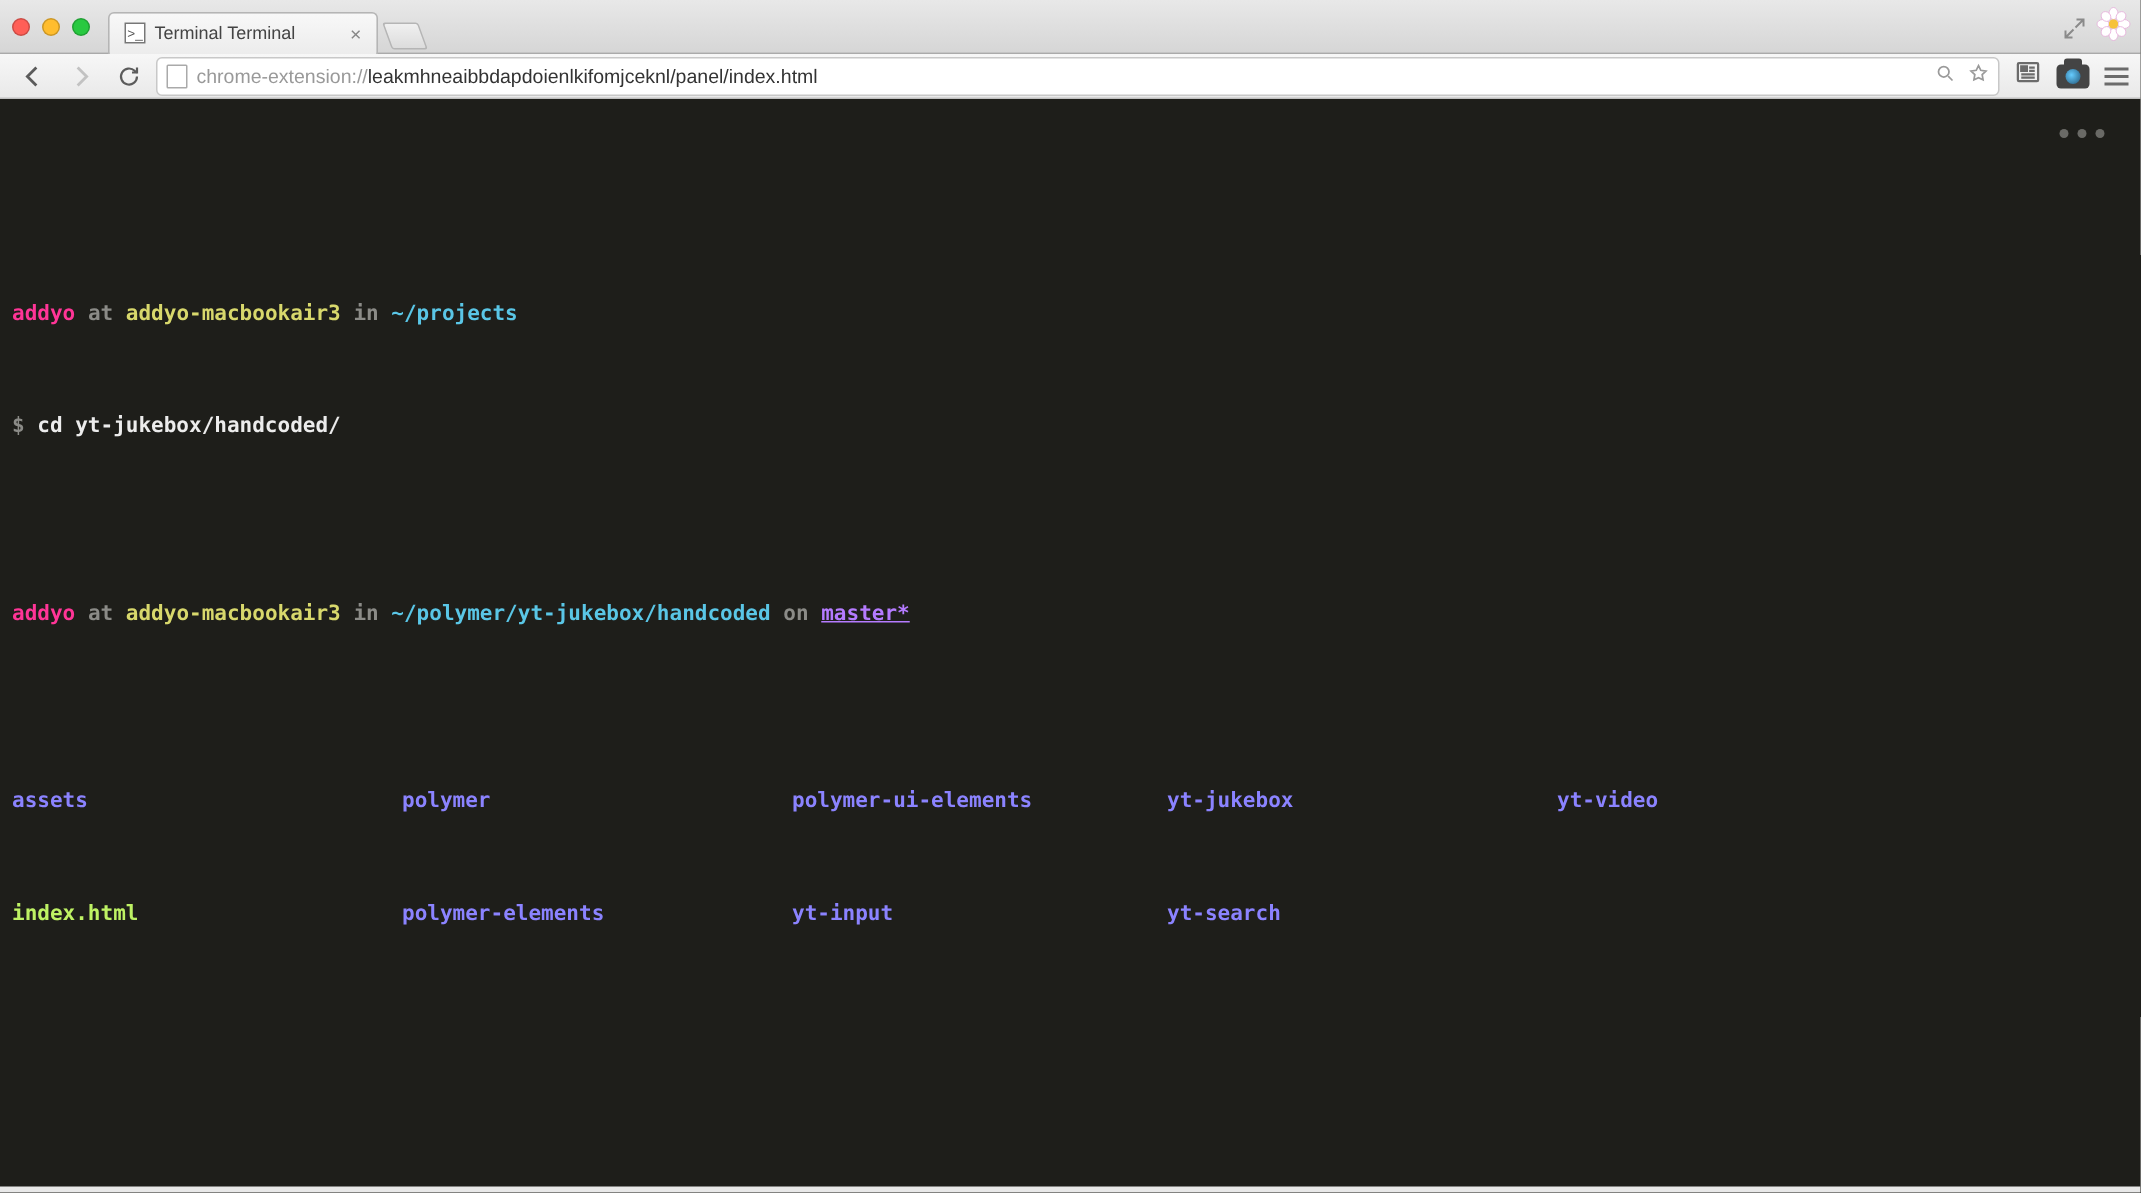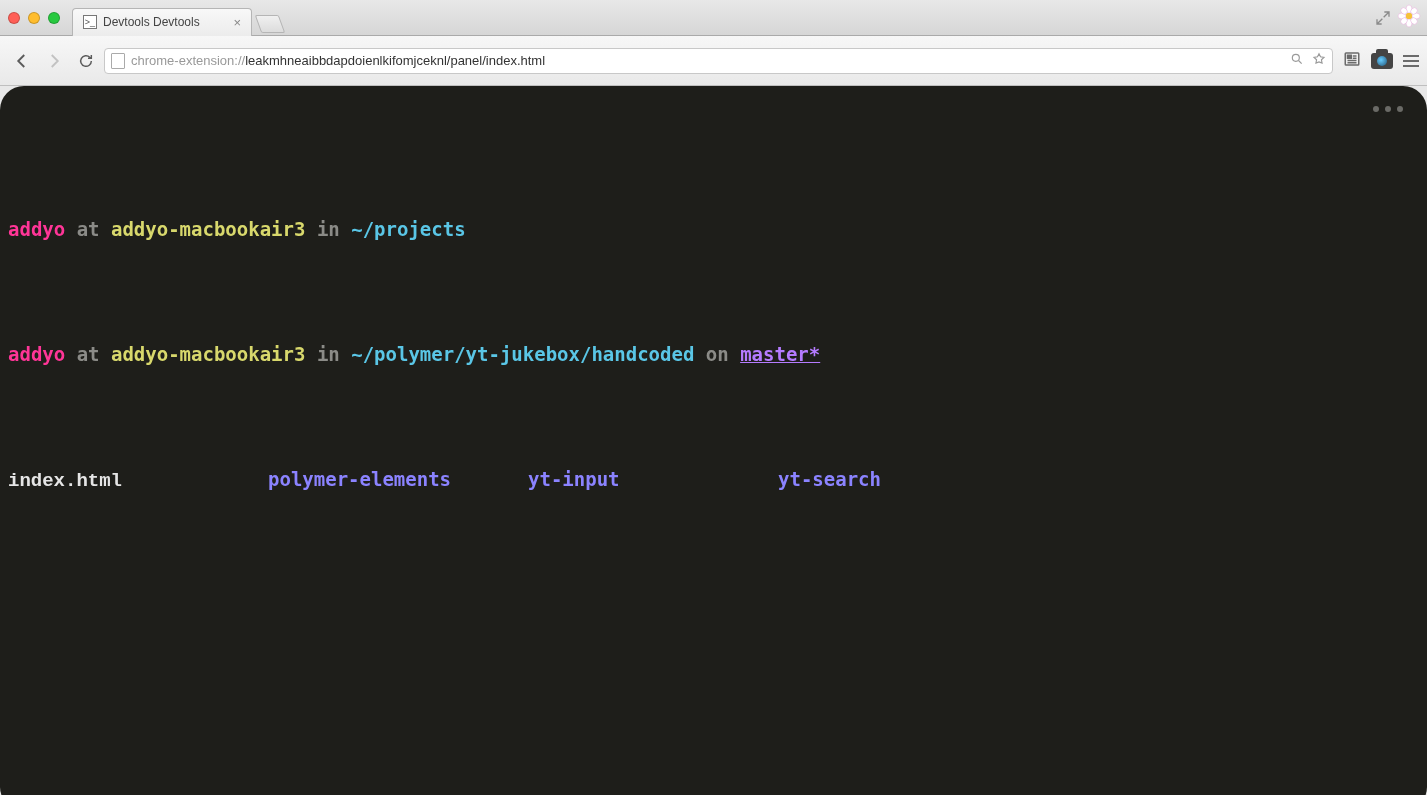--- a/index.html
+++ b/index.html
@@ -64,21 +64,21 @@
     position: absolute; right: 6px; top: 4px;
     display: flex; gap: 6px; align-items: center;
   }
   .expand-icon {
     width: 16px; height: 16px; color: #777;
   }
   .flower-icon { width: 24px; height: 24px; }
 
   
   .toolbar {
-    height: 50px;
+    height: 30px;
     background: linear-gradient(#f7f7f7,#e9e9e9);
     border-bottom: 1px solid #bfbfbf;
     display: flex;
     align-items: center;
     padding: 0 8px;
     gap: 4px;
   }
   .nav-btn {
     width: 28px; height: 24px;
     display: flex; align-items: center; justify-content: center;
@@ -120,67 +120,66 @@
   .camera-icon::before { content:""; position:absolute; top:-4px; left:5px; width:12px; height:6px; background:#444; border-radius:2px 2px 0 0;}
   .camera-icon::after { content:""; position:absolute; top:3px; left:6px; width:10px; height:10px; border-radius:50%; background: radial-gradient(circle at 40% 40%, #6cf, #257); }
   .hamburger { width:16px; display:flex; flex-direction:column; gap:3px;}
   .hamburger div{ height:2px; background:#6b6b6b;}
 
   
   .terminal {
     background: #1e1e1a;
     color: #ddd;
     font-family: "Menlo", "Monaco", "DejaVu Sans Mono", monospace;
-    font-size: 19px;
+    font-size: 14px;
     line-height: 25px;
     font-weight: bold;
     height: calc(795px - 36px - 34px);
     padding: 6px 8px 8px 8px;
     position: relative;
     white-space: pre;
     overflow: hidden;
-    border-radius: 24px;
   }
   .dots {
     position: absolute; top: 20px; right: 24px;
     display: flex; gap: 6px;
   }
   .dots div { width: 6px; height: 6px; border-radius: 50%; background: #6a6a66; }
 
   .line { white-space: pre; }
 
   .c-user  { color: #ff3597; }
   .c-at    { color: #8b8b87; }
   .c-host  { color: #d8d86c; }
   .c-in    { color: #8b8b87; }
   .c-path  { color: #5ac6e6; }
   .c-on    { color: #8b8b87; text-align: right; }
   .c-branch{ color: #b57bff; text-decoration: underline; }
   .c-dollar{ color: #8b8b87; }
   .c-cmd   { color: #ececec; }
   .c-dir   { color: #8b83ff; }
-  .c-file  { color: #e5e5e5; font-family: Liberation Mono, monospace; }
+  .c-file  { color: #bef264; }
 
   .ls-grid { display: block; }
 
   .no-bold { font-weight: normal; }
 </style>
 </head>
 <body>
 
 <div class="title-bar">
   <div class="traffic-lights">
     <div class="tl red"></div>
     <div class="tl yellow"></div>
     <div class="tl green"></div>
   </div>
 
   <div class="tab">
     <span class="favicon">&gt;_</span>
-    <span>Devtools Devtools</span>
+    <span>Terminal Terminal</span>
     <span class="close-x">×</span>
   </div>
   <div class="new-tab-btn"></div>
 
   <div class="window-controls-right">
     <span class="expand-icon">
       <svg viewBox="0 0 24 24" fill="none" stroke="#8a8a8a" stroke-width="2">
         <path d="M14 3h7v7M10 21H3v-7M21 3l-8 8M3 21l8-8"></path>
       </svg>
     </span>
@@ -259,25 +258,27 @@
         <div></div>
       </span>
   </div>
 </div>
 
 <div class="terminal">
   <div class="dots"><div></div><div></div><div></div></div>
 
   
   <div class="line"><span class="c-user">addyo</span><span class="c-at"> at </span><span class="c-host">addyo-macbookair3</span><span class="c-in"> in </span><span class="c-path">~/projects</span></div>
+  <div class="line"><span class="c-dollar">$ </span><span class="c-cmd">cd yt-jukebox/handcoded/</span></div>
 
   
   <div class="line"><span class="c-user">addyo</span><span class="c-at"> at </span><span class="c-host">addyo-macbookair3</span><span class="c-in"> in </span><span class="c-path">~/polymer/yt-jukebox/handcoded</span><span class="c-on"> on </span><span class="c-branch">master*</span></div>
 
   
+  <div class="line ls-grid"><span class="c-dir" style="display:inline-block;width:260px">assets</span><span class="c-dir" style="display:inline-block;width:260px">polymer</span><span class="c-dir" style="display:inline-block;width:250px">polymer-ui-elements</span><span class="c-dir" style="display:inline-block;width:260px">yt-jukebox</span><span class="c-dir">yt-video</span></div>
   <div class="line ls-grid"><span class="c-file" style="display:inline-block;width:260px">index.html</span><span class="c-dir" style="display:inline-block;width:260px">polymer-elements</span><span class="c-dir" style="display:inline-block;width:250px">yt-input</span><span class="c-dir">yt-search</span></div>
 
   
   
   
 
   
   
   
   

